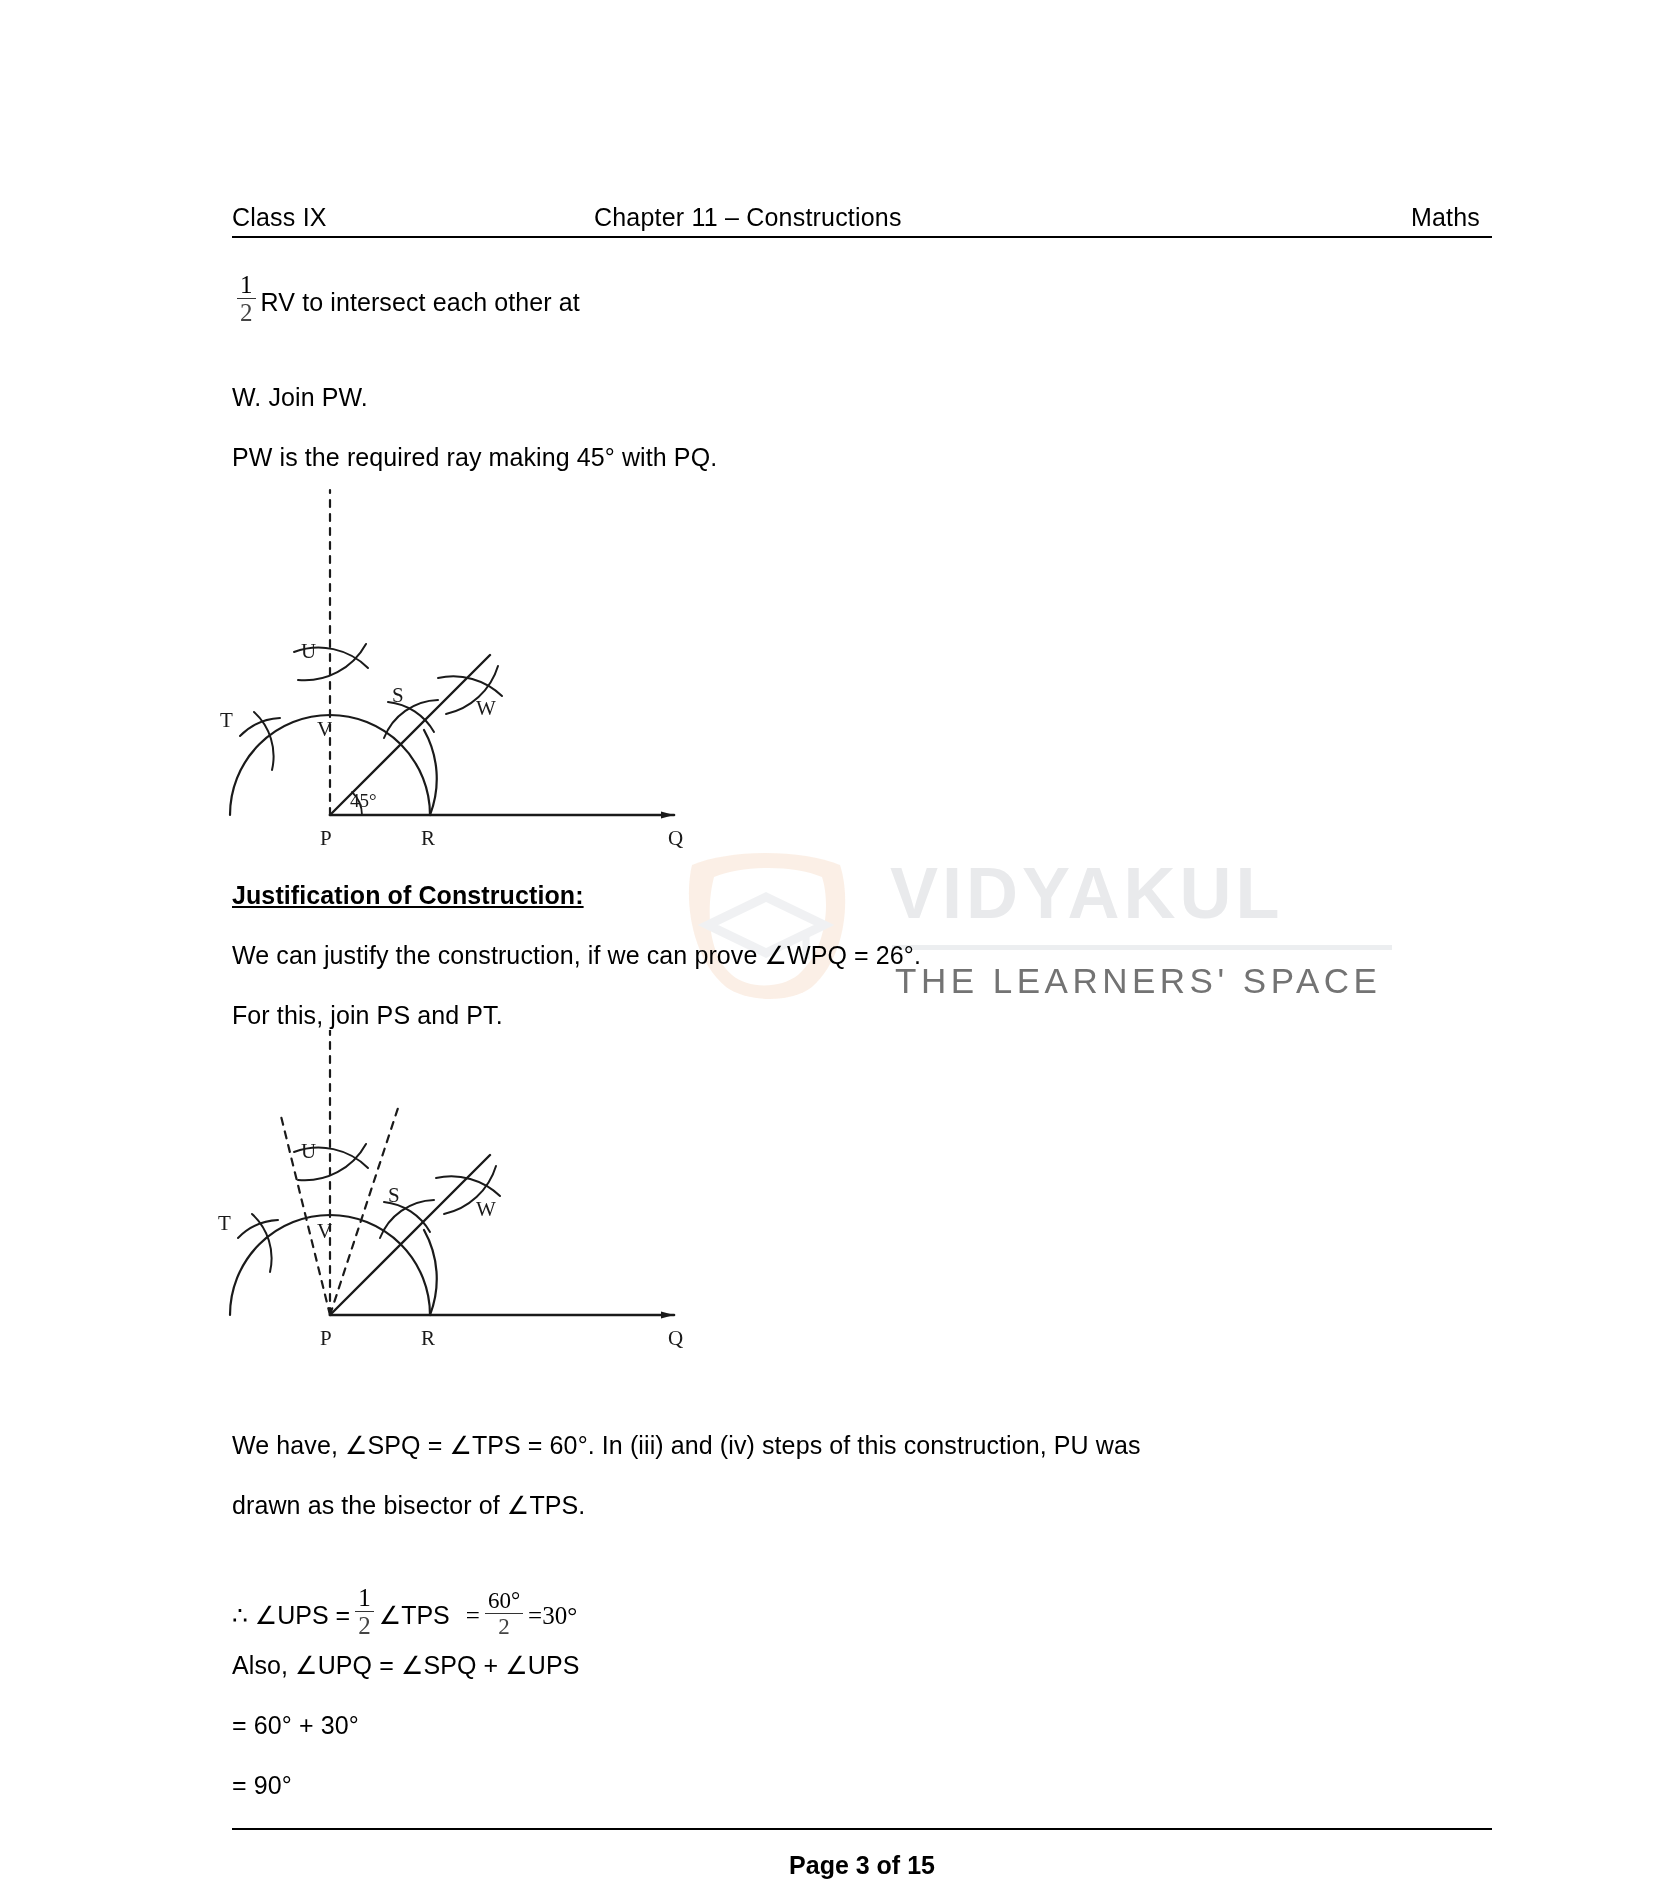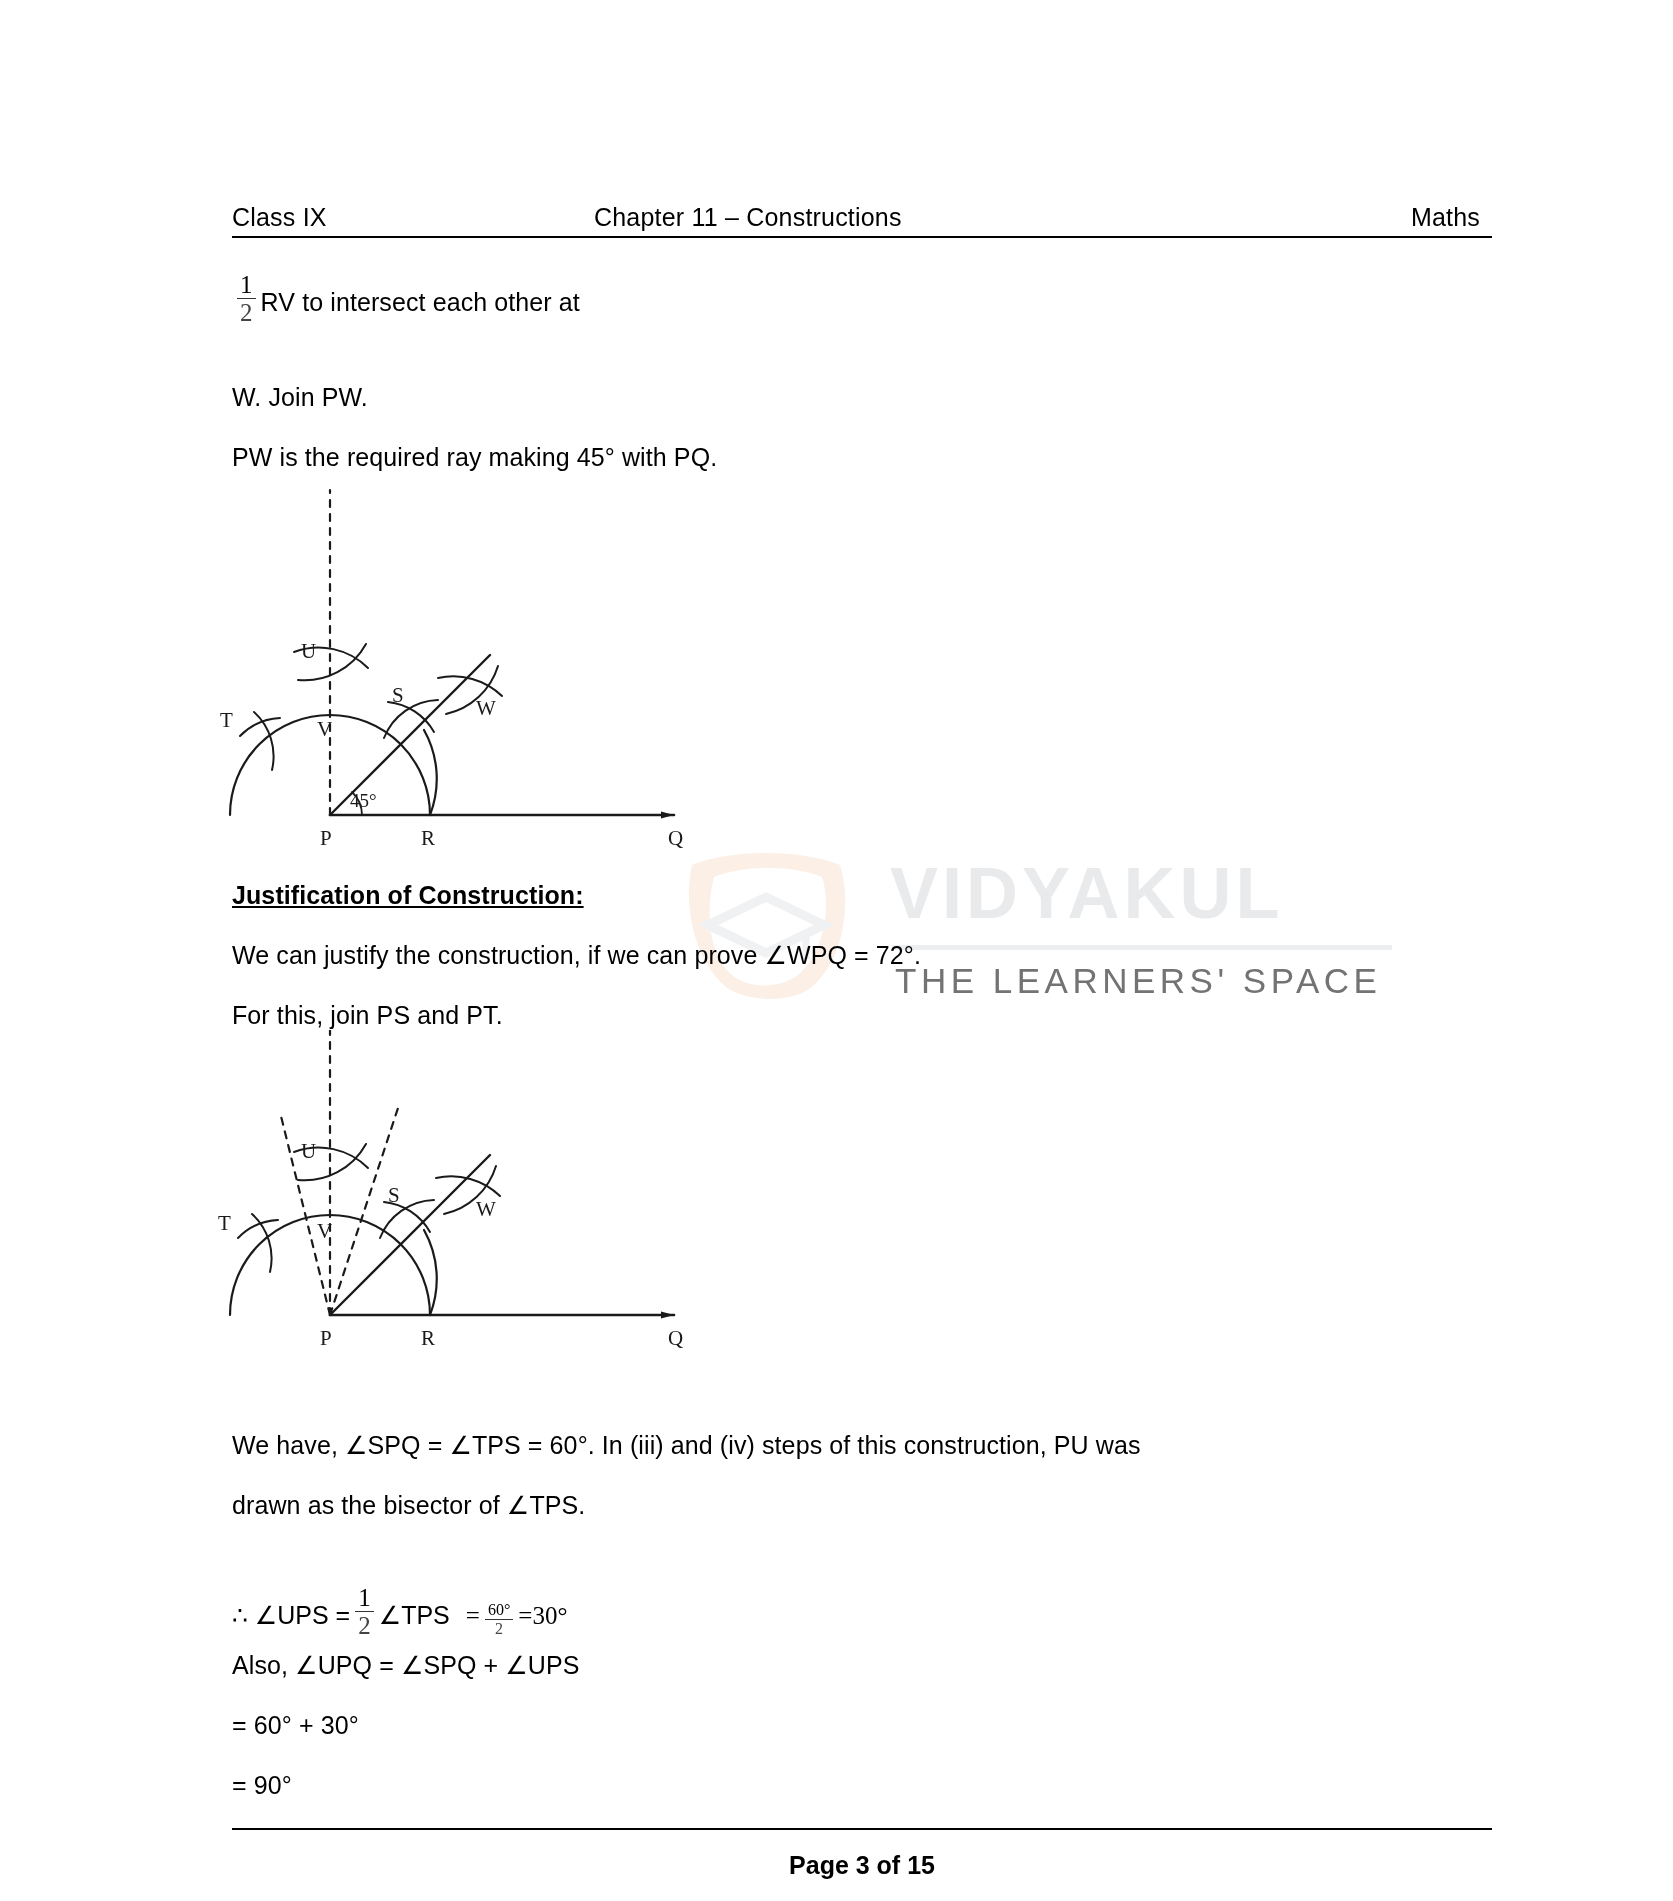--- a/index.html
+++ b/index.html
@@ -82,21 +82,21 @@
     display: block;
     border-top: 1.6px solid #333;
     margin: 1px 0;
   }
   .frac .den {
     display: block;
     font-size: 25px;
     padding: 0 3px;
     color: #444;
   }
-  .frac-sm .num, .frac-sm .den { font-size: 16px; }
+  .frac-sm .num, .frac-sm .den { font-size: 23px; }
 
   .eqline {
     position: absolute;
     font-size: 25px;
     line-height: 34px;
     white-space: nowrap;
   }
   .serif { font-family: "Liberation Serif", serif; }
 
   
@@ -244,21 +244,21 @@
           <path d="M114 62 L172 90 L114 118 L56 90 Z" fill="none" stroke="#e5e7ea" stroke-width="9"></path>
           <path d="M154 100 L154 124" stroke="#e5e7ea" stroke-width="7" fill="none"></path>
         </g>
       </svg>
       <div class="wm-text">VIDYAKUL</div>
       <div class="wm-rule"></div>
       <div class="wm-sub">THE LEARNERS' SPACE</div>
     </div>
 
     <div class="para bold" style="left:0; top:878px;text-decoration:underline;">Justification of Construction:</div>
-    <div class="para" style="left:0; top:938px;">We can justify the construction, if we can prove ∠WPQ = 72°.</div>
+    <div class="para" style="left:0; top:938px;">We can justify the construction, if we can prove ∠WPQ = 26°.</div>
     <div class="para" style="left:0; top:998px;">For this, join PS and PT.</div>
 
     <div class="figure" style="left:-30px; top:1030px;">
       <svg width="620" height="330" viewBox="0 0 620 330">
         <g fill="none" stroke="#1a1a1a" stroke-width="2.2" stroke-linecap="round">
 
           <line x1="128" y1="285" x2="472" y2="285" stroke-width="2.6"></line>
           <path d="M472 285 L459 281.5 L459 288.5 Z" fill="#1a1a1a" stroke="none"></path>
 
           <path d="M 28 285 A 100 100 0 0 1 228 285"></path>

